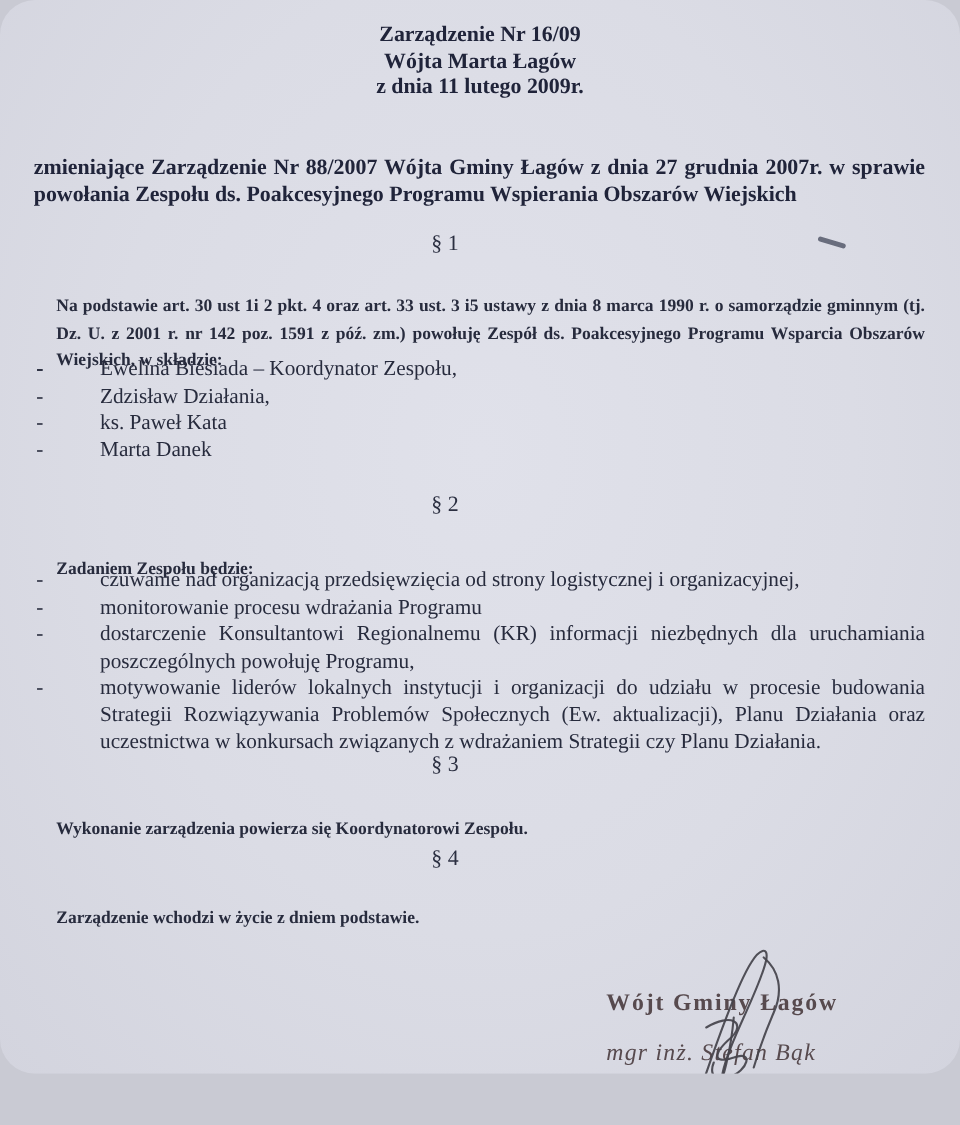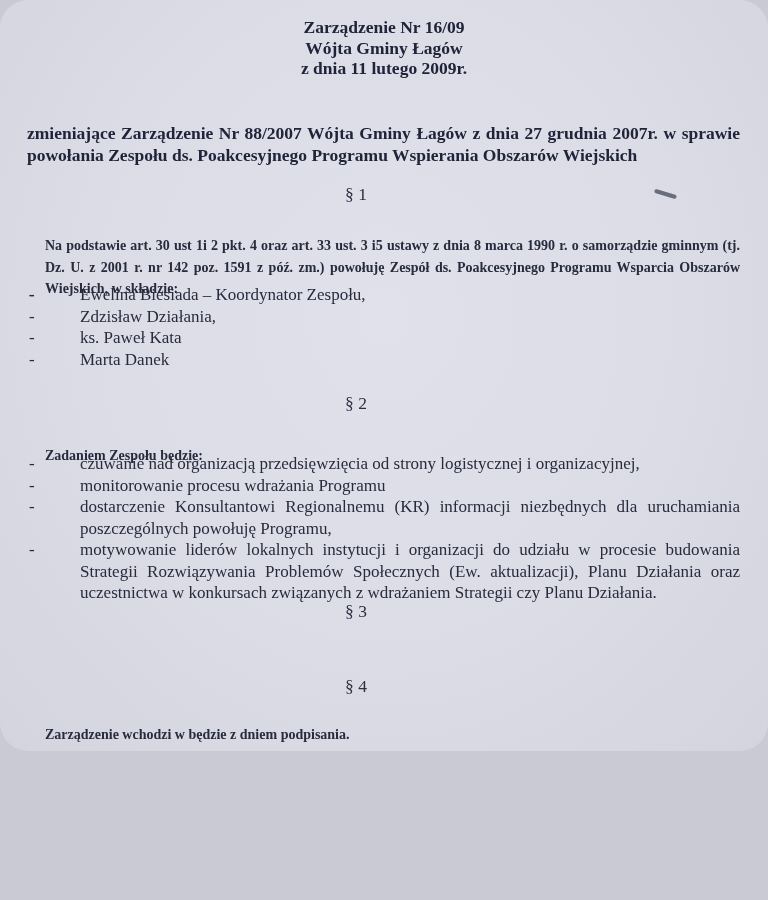--- a/index.html
+++ b/index.html
@@ -1,21 +1,21 @@
 <!DOCTYPE html>
 <html lang="pl"><head>
 <meta charset="utf-8">
 <style>
   html, body { margin: 0; padding: 0; }
   body { background: #c9cad3; }
 
   .page {
     position: relative;
     width: 768px;
-    height: 751px;
+    height: 859px;
     margin: 0 auto;
     background: radial-gradient(ellipse at 50% 42%, #e0e1ea 0%, #dbdce5 55%, #d3d4de 100%);
     font-family: "Liberation Serif", "DejaVu Serif", serif;
     color: #272b3d;
     overflow: hidden;
     border-radius: 28px;
   }
 
   
   .doc-header {
@@ -133,21 +133,21 @@
     opacity: 0.92;
   }
 </style>
 </head>
 <body>
 
 <div class="page">
 
   <div class="doc-header">
     <div>Zarządzenie Nr 16/09</div>
-    <div>Wójta Gminy Łagów</div>
+    <div>Wójta Marta Łagów</div>
     <div>z dnia 11 lutego 2009r.</div>
   </div>
 
   <p class="subject">zmieniające Zarządzenie Nr 88/2007 Wójta Gminy Łagów z dnia 27 grudnia 2007r. w sprawie powołania Zespołu ds. Poakcesyjnego Programu Wspierania Obszarów Wiejskich</p>
 
   <div class="pen-mark"></div>
 
   <div class="sec-num s1">§ 1</div>
   <p class="intro i1">Na podstawie art. 30 ust 1i 2 pkt. 4 oraz art. 33 ust. 3 i5 ustawy z dnia 8 marca 1990 r. o samorządzie gminnym (tj. Dz. U. z 2001 r. nr 142 poz. 1591 z póź. zm.) powołuję Zespół ds. Poakcesyjnego Programu Wsparcia Obszarów Wiejskich, w składzie:</p>
   <ul class="dash-list l1">
@@ -187,23 +187,24 @@
       <span class="dash">-</span>
       <span>dostarczenie Konsultantowi Regionalnemu (KR) informacji niezbędnych dla uruchamiania poszczególnych powołuję Programu,</span>
     </li>
     <li>
       <span class="dash">-</span>
       <span>motywowanie liderów lokalnych instytucji i organizacji do udziału w procesie budowania Strategii Rozwiązywania Problemów Społecznych (Ew. aktualizacji), Planu Działania oraz uczestnictwa w konkursach związanych z wdrażaniem Strategii czy Planu Działania.</span>
     </li>
   </ul>
 
   <div class="sec-num s3">§ 3</div>
+  <p class="intro i3">Wykonanie zarządzenia powierza się Koordynatorowi Zespołu.</p>
 
   <div class="sec-num s4">§ 4</div>
-  <p class="intro i4">Zarządzenie wchodzi w będzie z dniem podpisania.</p>
+  <p class="intro i4">Zarządzenie wchodzi w życie z dniem podstawie.</p>
 
   <div class="signature-block">
     <div class="stamp-line stamp-name">Wójt Gminy Łagów</div>
     <div class="stamp-line stamp-title">mgr inż. Stefan Bąk</div>
     <svg class="sig-svg" viewBox="0 0 115 140" aria-hidden="true">
       <path d="M 22 130 C 32 100, 52 40, 66 18 C 72 8, 80 4, 78 16 C 74 34, 60 60, 50 85 C 44 100, 40 115, 42 125"></path>
       <path d="M 76 14 C 88 24, 92 40, 84 58 C 78 72, 72 88, 68 102"></path>
       <path d="M 30 70 C 50 58, 62 66, 50 78 C 36 90, 34 100, 52 94 C 68 88, 64 104, 48 110 C 38 114, 32 108, 36 98"></path>
       <path d="M 52 62 C 50 85, 44 115, 34 132"></path>
     </svg>

